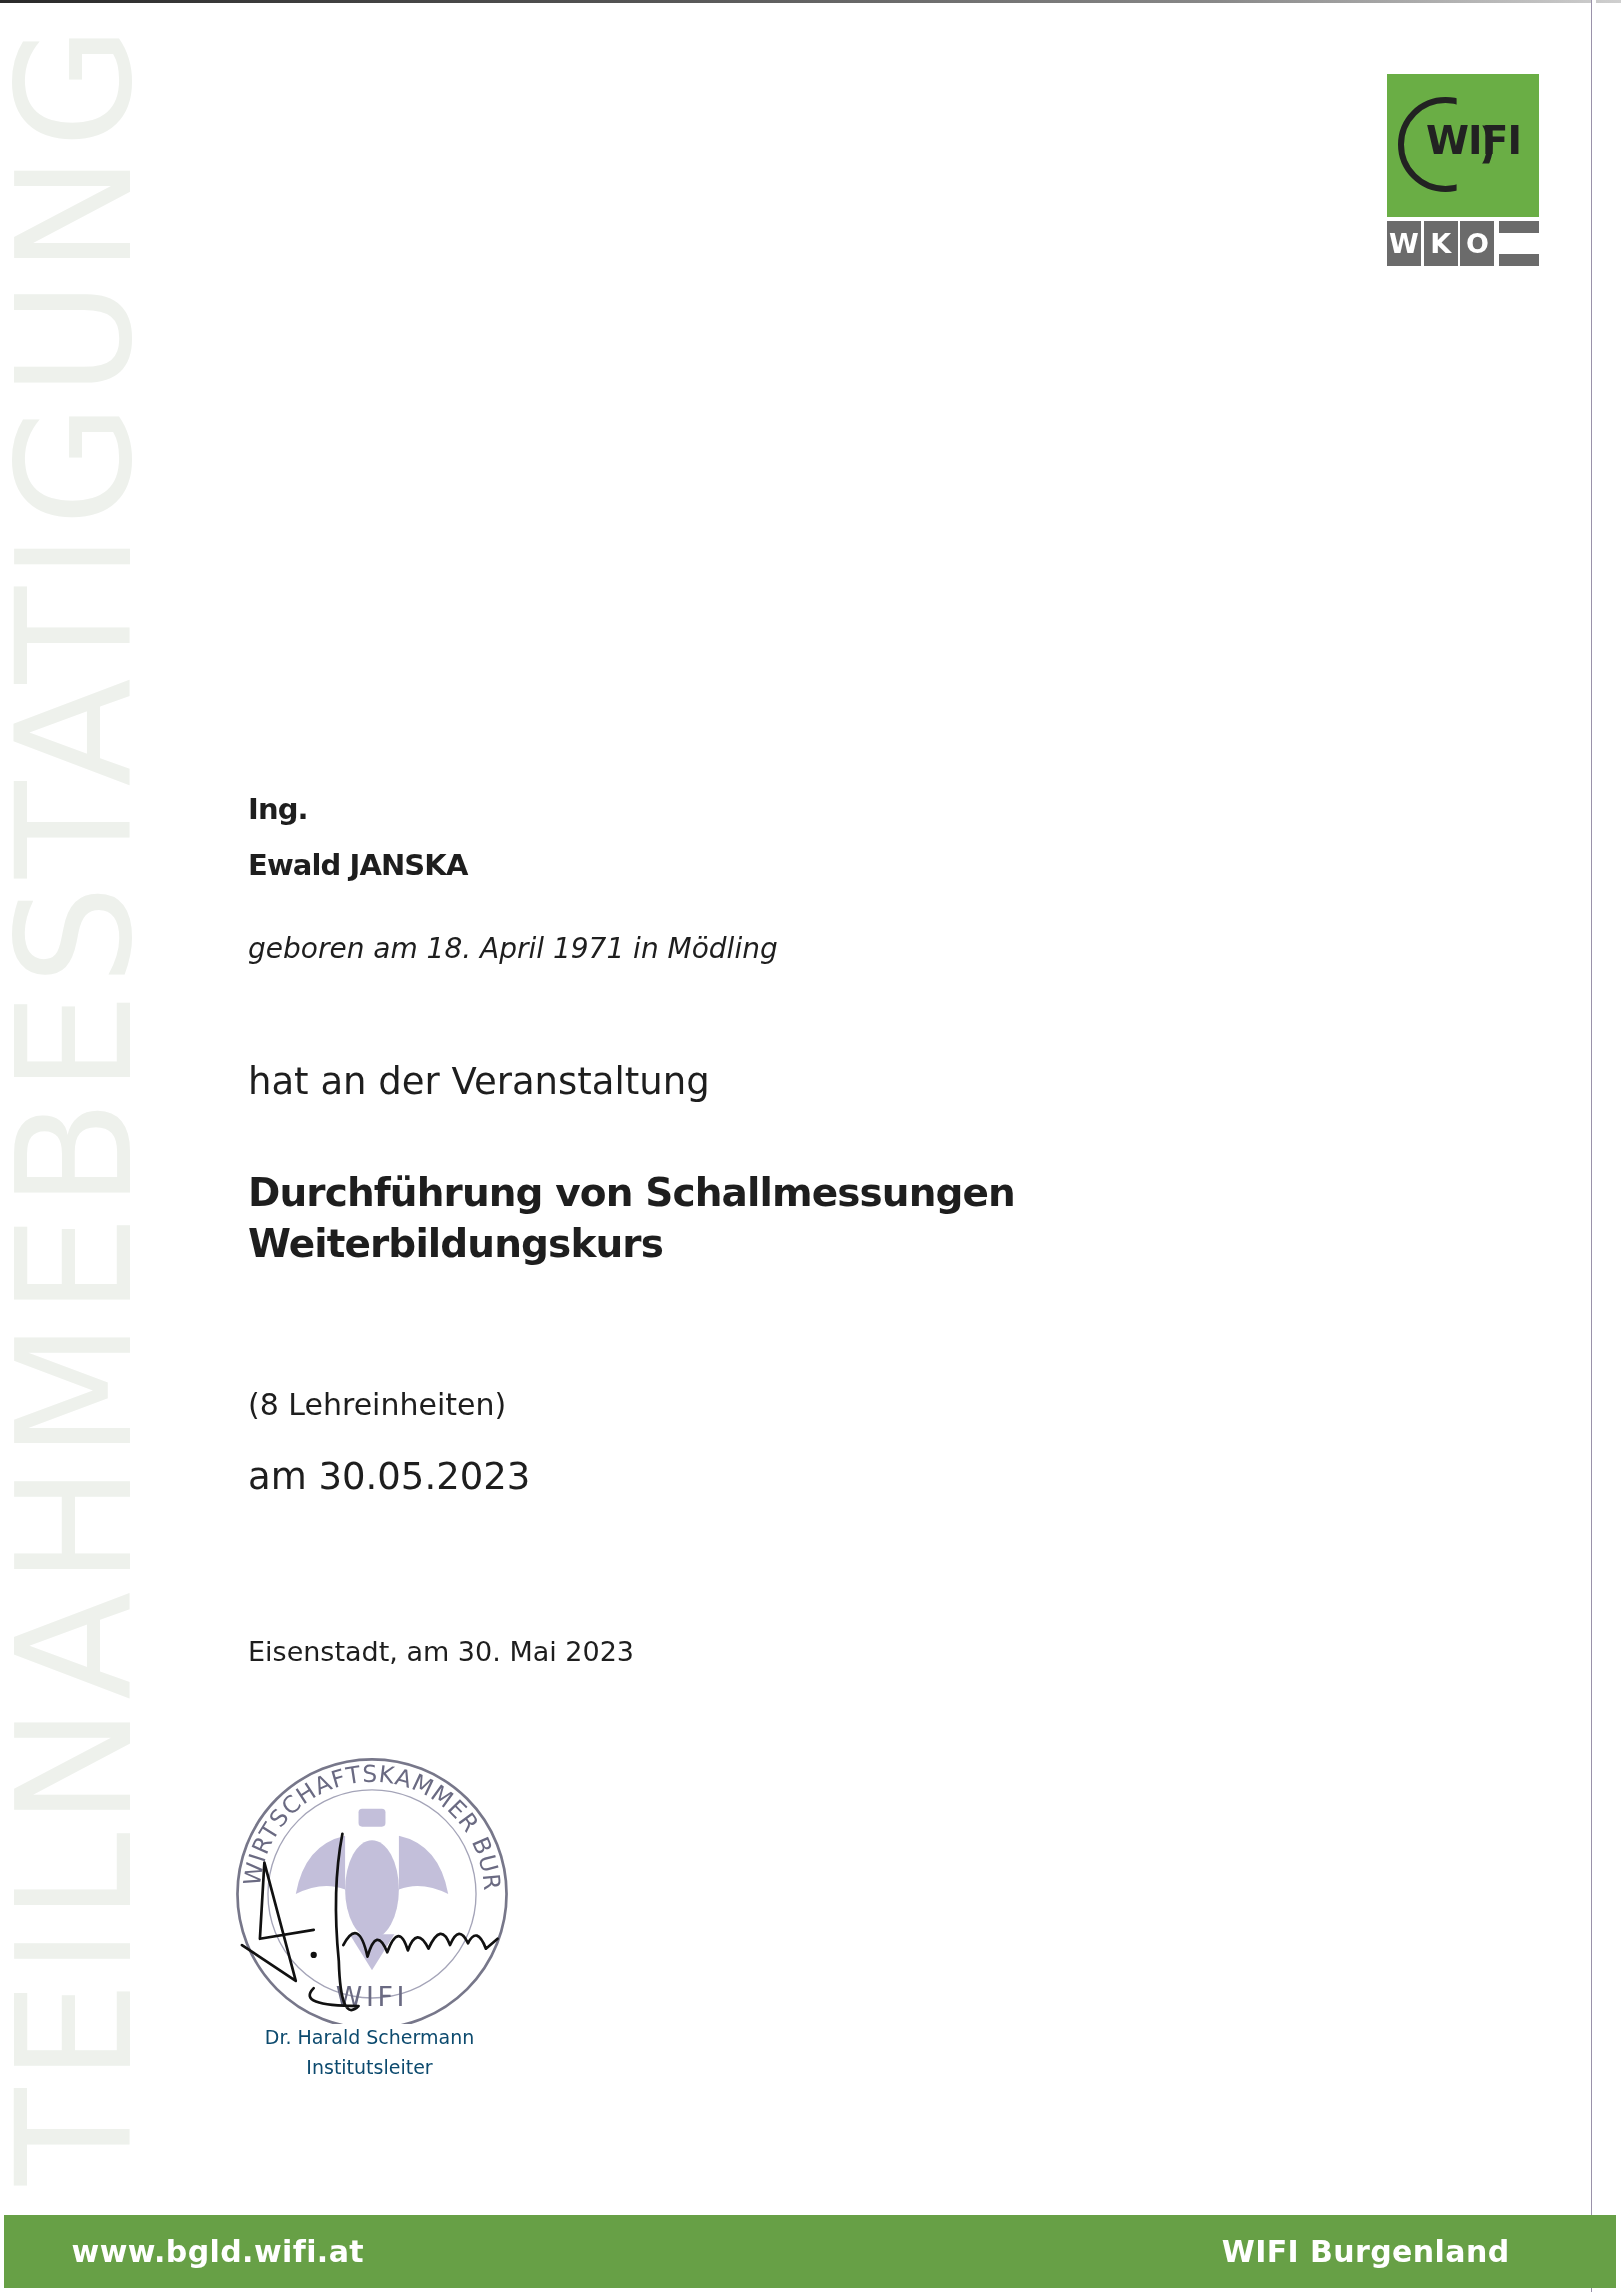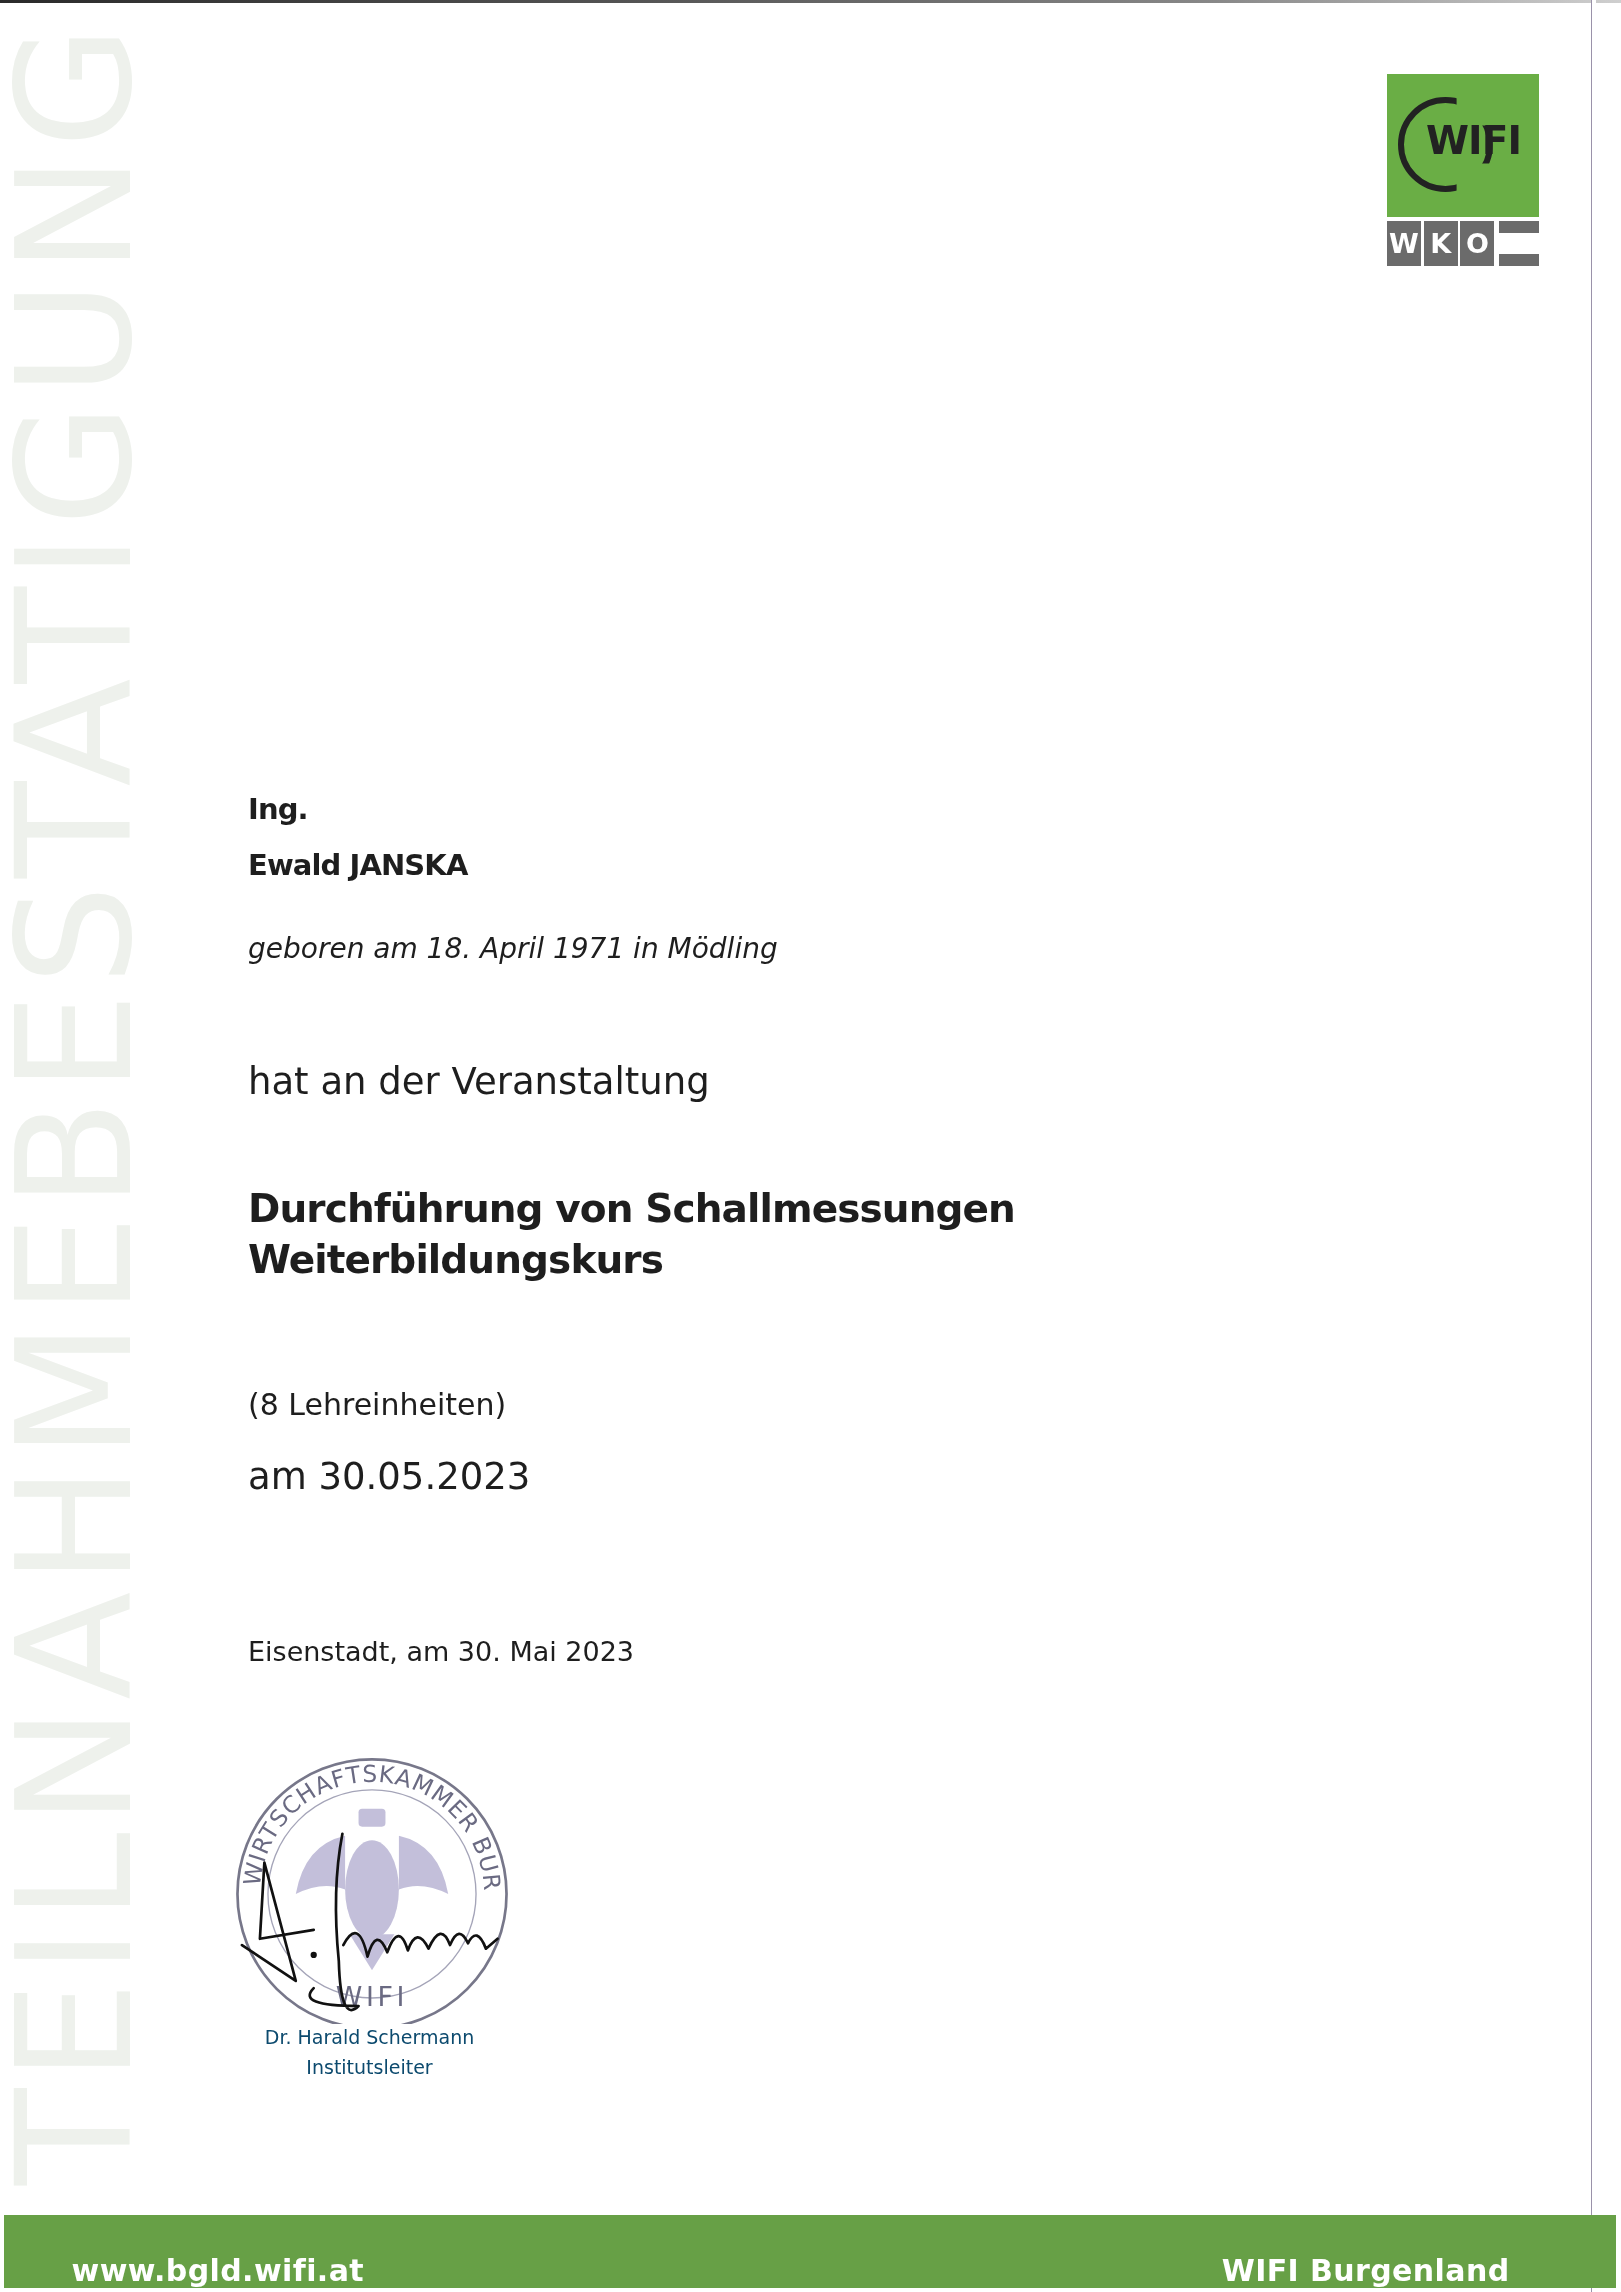--- a/index.html
+++ b/index.html
@@ -149,21 +149,20 @@
       top: 1058px;
       font-size: 37px;
       line-height: 47px;
     }
     .course-title {
       top: 1167px;
       font-weight: bold;
       font-size: 39px;
       line-height: 51px;
       letter-spacing: -0.9px;
-      margin-top: 16px;
     }
     .units {
       top: 1387px;
       font-size: 30px;
       line-height: 36px;
     }
     .date-block {
       top: 1454px;
       font-size: 37px;
       line-height: 45px;
@@ -196,21 +195,21 @@
 
     
     .footer {
       position: absolute;
       left: 3.6px;
       top: 2215px;
       width: 1612px;
       height: 73px;
       background: #67a046;
       display: flex;
-      align-items: flex-end;
+      align-items: center;
       justify-content: space-between;
       box-sizing: border-box;
       padding: 0 106px 0 68px;
     }
     .footer span {
       color: #ffffff;
       font-family: "DejaVu Sans", sans-serif;
       font-weight: bold;
       font-size: 30px;
       letter-spacing: 0.4px;

